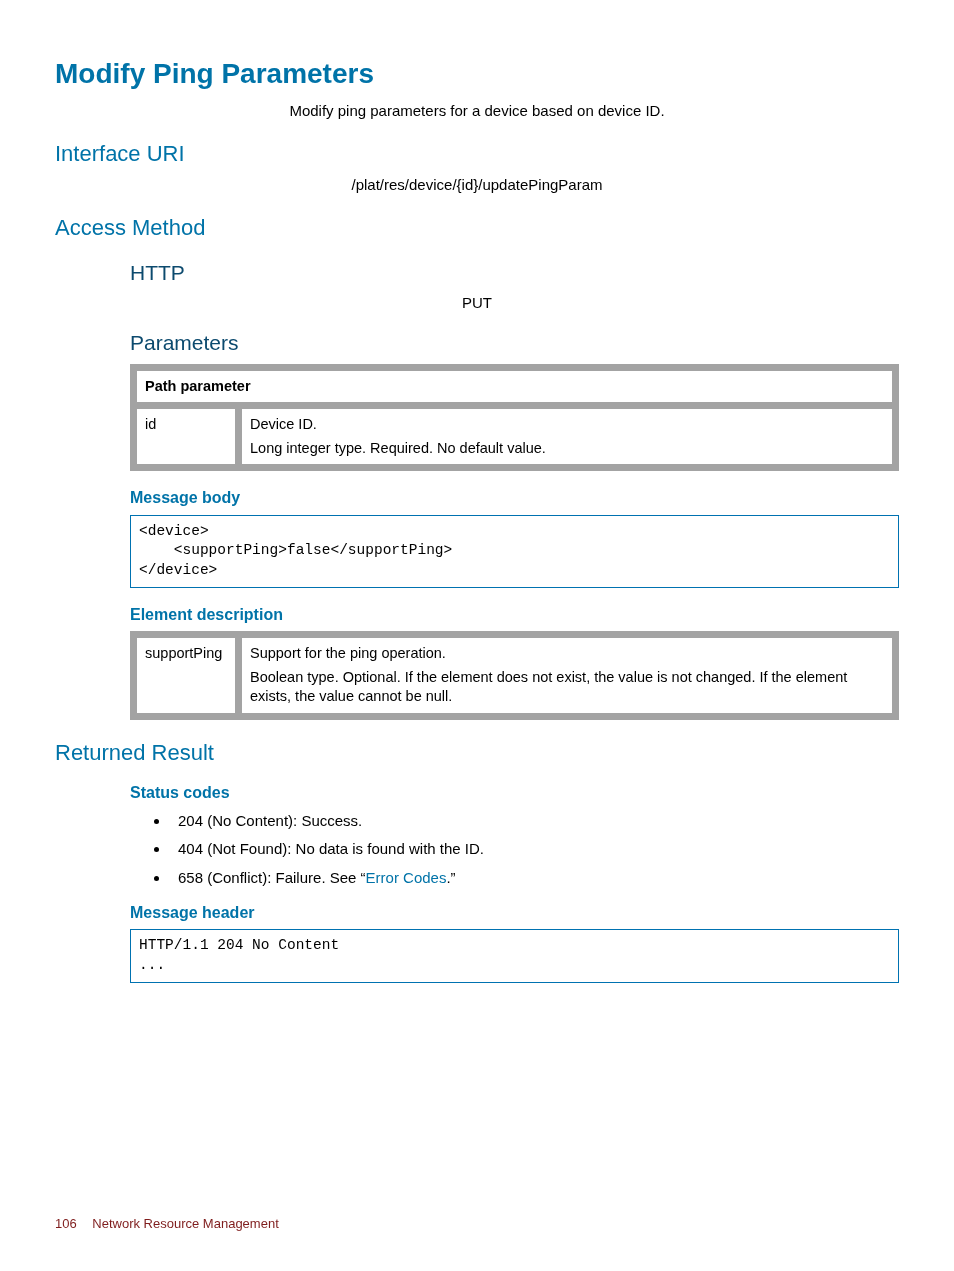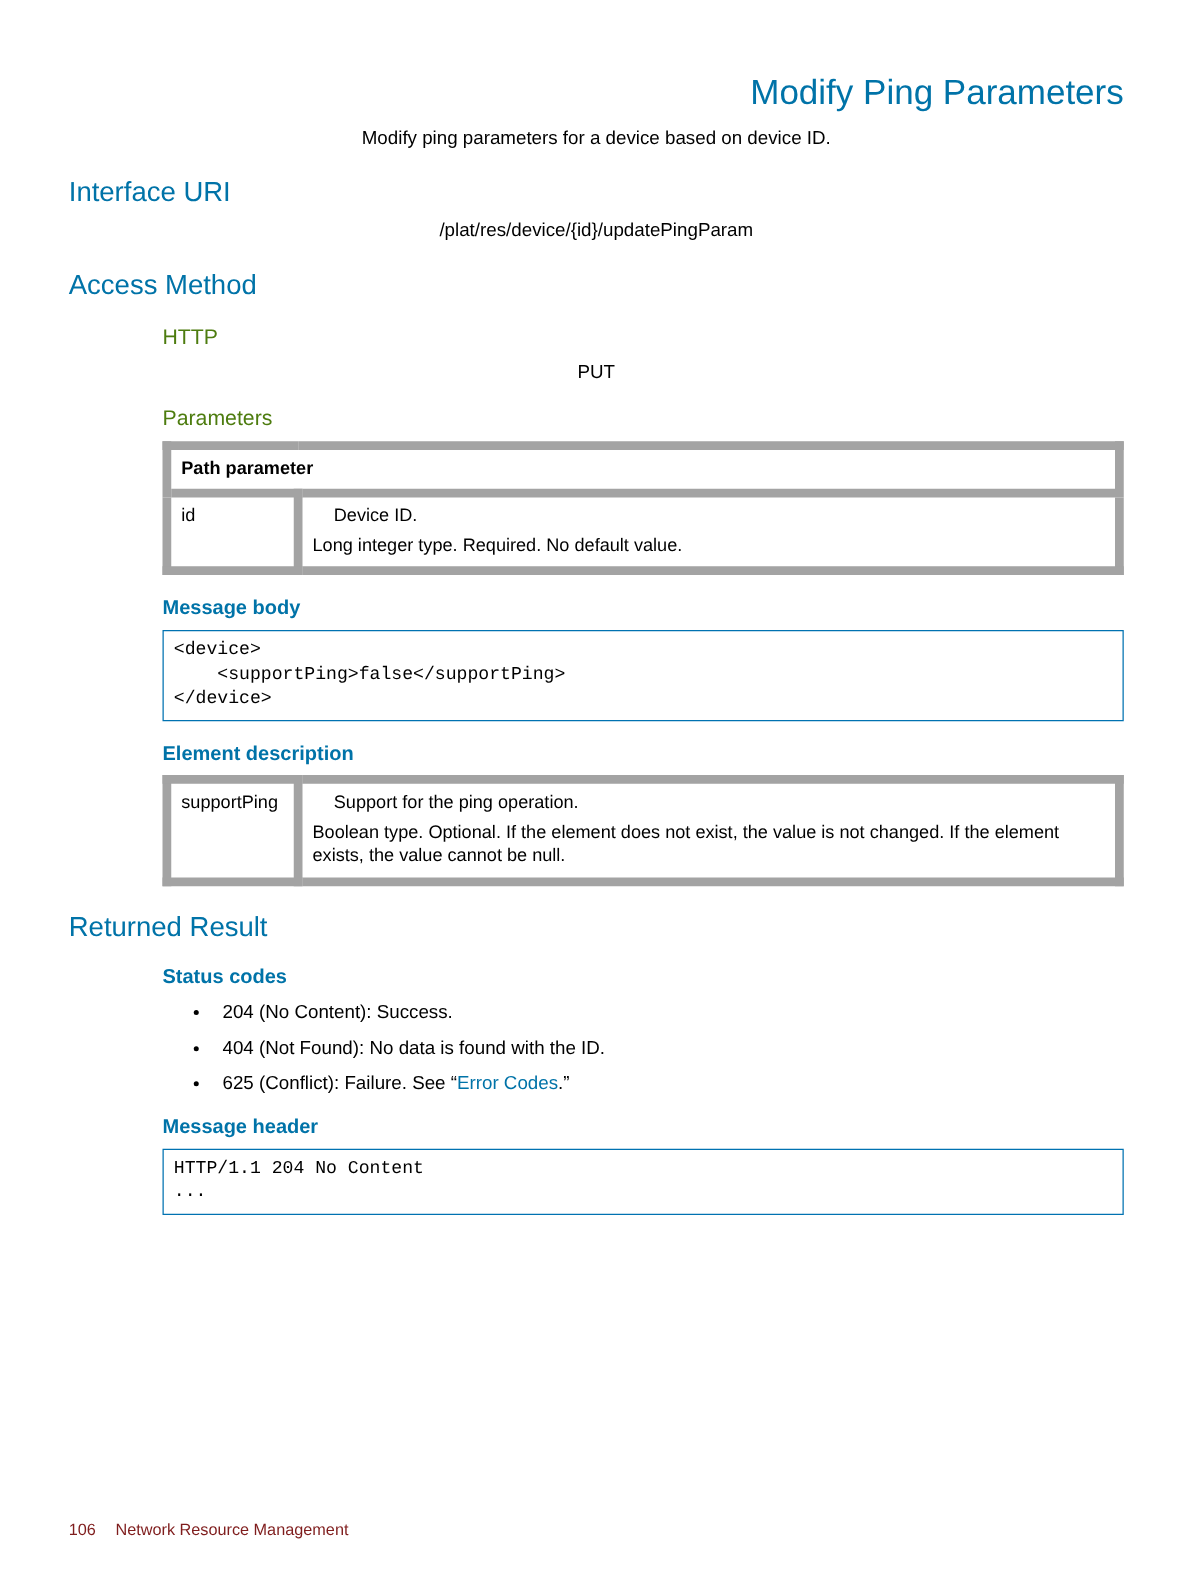--- a/index.html
+++ b/index.html
@@ -8,33 +8,32 @@
     margin: 0;
     padding: 55px 55px 40px 55px;
     width: 954px;
     color: #000;
     font-size: 15px;
     line-height: 1.35;
   }
   .h1 {
     color: #0073a8;
     font-size: 28px;
-    font-weight: 400;
+    font-weight: 700;
     margin: 0 0 8px 0;
-    text-align: right;
   }
   .h2 {
     color: #0073a8;
     font-size: 22px;
     font-weight: 400;
     margin: 18px 0 6px 0;
   }
   .h3 {
-    color: #4d7c0f;
-    font-size: 17px;
+    color: #0c4a6e;
+    font-size: 21px;
     font-weight: 400;
     margin: 16px 0 6px 0;
   }
   .h4 {
     color: #0073a8;
     font-size: 16px;
     font-weight: 700;
     margin: 14px 0 6px 0;
   }
   .indent1 { margin-left: 75px; }
@@ -82,21 +81,21 @@
   .link { color: #0073a8; }
   .footer {
     position: absolute;
     bottom: 38px;
     left: 55px;
     font-size: 13px;
     color: #7f1d1d;
   }
   .footer .pn { margin-right: 12px; }
   .col-narrow { width: 105px; }
-  .desc-line1 { display: block; margin-bottom: 4px; margin-left: 17px; }
+  .desc-line1 { display: block; margin-bottom: 4px; }
 </style>
 </head>
 <body>
 
 <div class="h1">Modify Ping Parameters</div>
 <div class="indent1 body-text">Modify ping parameters for a device based on device ID.</div>
 
 <div class="h2">Interface URI</div>
 <div class="indent1 body-text">/plat/res/device/{id}/updatePingParam</div>
 
@@ -141,21 +140,21 @@
 </tbody>
   </table>
 
 <div class="h2">Returned Result</div>
 
 <div class="h4 indent2">Status codes</div>
 <ul class="status">
   <li>204 (No Content): Success.</li>
   <li>404 (Not Found): No data is found with the ID.</li>
   <li>
-    <span>625 (Conflict): Failure. See “</span><span class="link">Error Codes</span><span>.”</span>
+    <span>658 (Conflict): Failure. See “</span><span class="link">Error Codes</span><span>.”</span>
   </li>
 </ul>
 
 <div class="h4 indent2">Message header</div>
 <div class="code-block">HTTP/1.1 204 No Content
 ...</div>
 
 <div class="footer">
   <span class="pn">106</span>
   <span>Network Resource Management</span>

